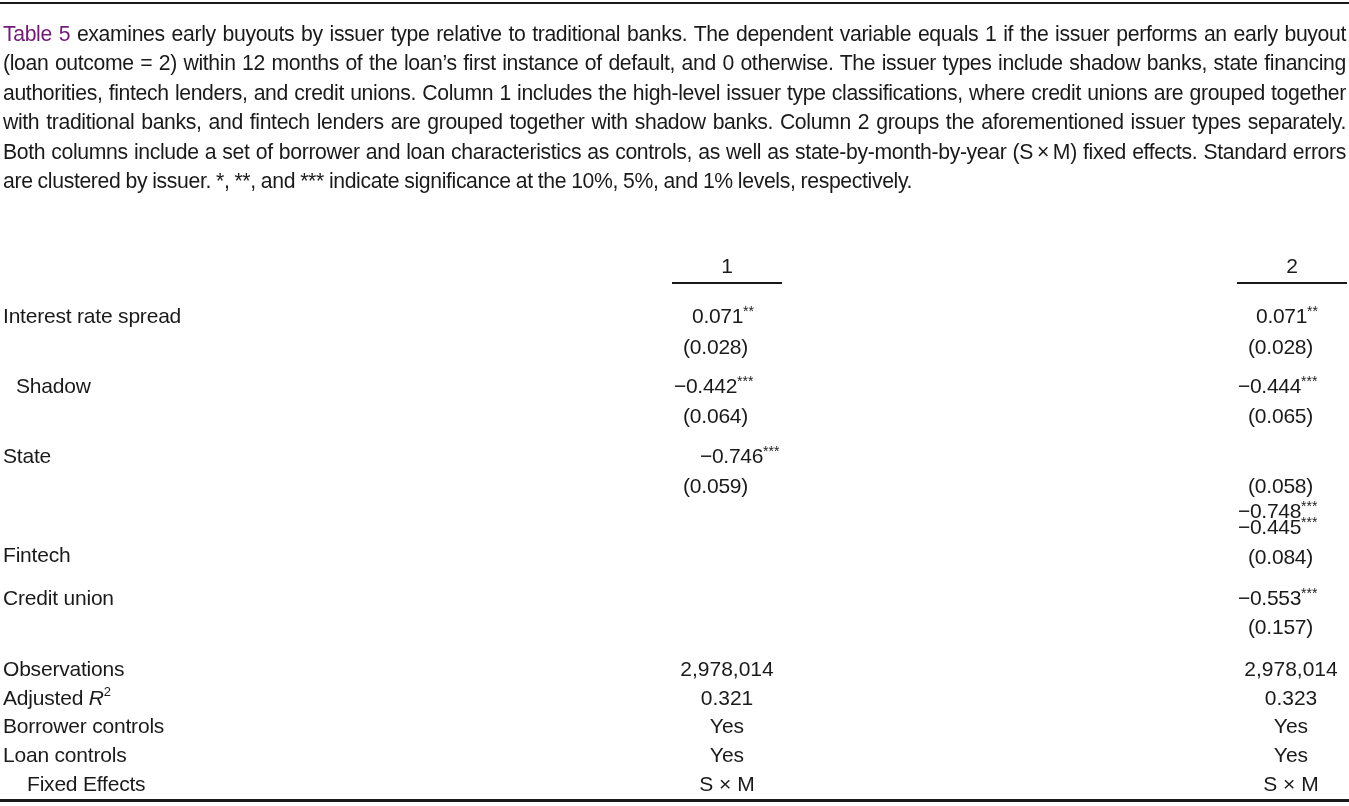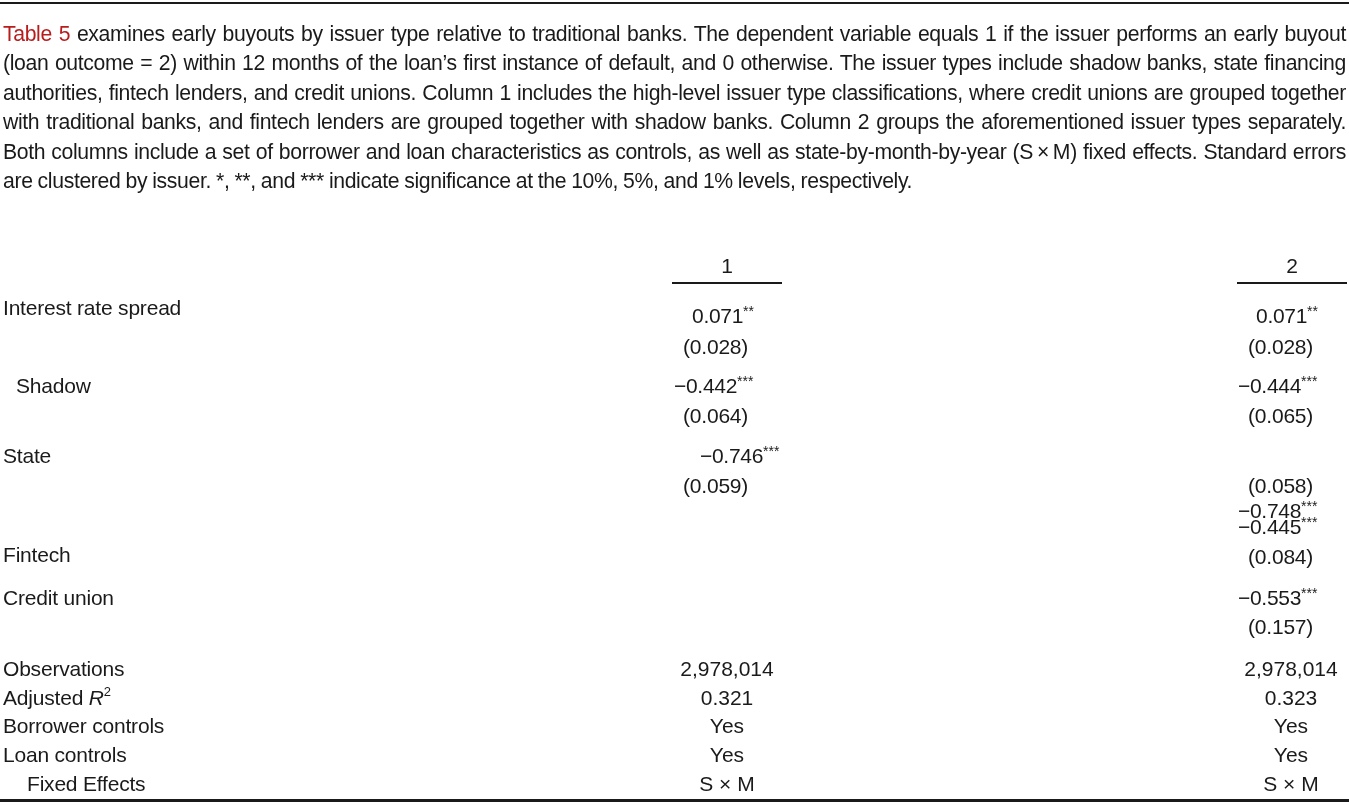--- a/index.html
+++ b/index.html
@@ -29,21 +29,21 @@
       top: 19px;
       width: 1343px;
       font-size: 21.2px;
       line-height: 29.4px;
       text-align: justify;
       text-align-last: left;
       letter-spacing: -0.35px;
       word-spacing: -0.5px;
     }
     .caption .ref {
-      color: #b91c1c;
+      color: #701a75;
     }
     .col-head {
       position: absolute;
       top: 252px;
       font-size: 21px;
       text-align: center;
       height: 30px;
       line-height: 28px;
       border-bottom: 2px solid #1a1a1a;
     }
@@ -93,21 +93,21 @@
 </head>
 <body>
 
 <div class="top-rule"></div>
 
 <p class="caption" style="margin:0;"><span class="ref">Table 5</span><span> examines early buyouts by issuer type relative to traditional banks. The dependent variable equals 1 if the issuer performs an early buyout (loan outcome = 2) within 12 months of the loan’s first instance of default, and 0 otherwise. The issuer types include shadow banks, state financing authorities, fintech lenders, and credit unions. Column 1 includes the high-level issuer type classifications, where credit unions are grouped together with traditional banks, and fintech lenders are grouped together with shadow banks. Column 2 groups the aforementioned issuer types separately. Both columns include a set of borrower and loan characteristics as controls, as well as state-by-month-by-year (S × M) fixed effects. Standard errors are clustered by issuer. *, **, and *** indicate significance at the 10%, 5%, and 1% levels, respectively.</span></p>
 
 <div class="col-head c1">1</div>
 <div class="col-head c2">2</div>
 
-<div class="row-label" style="top:294px;">Interest rate spread</div>
+<div class="row-label" style="top:302px;">Interest rate spread</div>
 <div class="cell coef" style="left:692px; top:302px;"><span>0.071</span><sup>**</sup></div>
 <div class="cell se" style="left:683px; top:333px;">(0.028)</div>
 <div class="cell coef" style="left:1256px; top:302px;"><span>0.071</span><sup>**</sup></div>
 <div class="cell se" style="left:1248px; top:333px;">(0.028)</div>
 
 <div class="row-label" style="top:372px;margin-left:13px;">Shadow</div>
 <div class="cell coef" style="left:674px; top:372px;"><span>−0.442</span><sup>***</sup></div>
 <div class="cell se" style="left:683px; top:402px;">(0.064)</div>
 <div class="cell coef" style="left:1238px; top:372px;"><span>−0.444</span><sup>***</sup></div>
 <div class="cell se" style="left:1248px; top:402px;">(0.065)</div>

